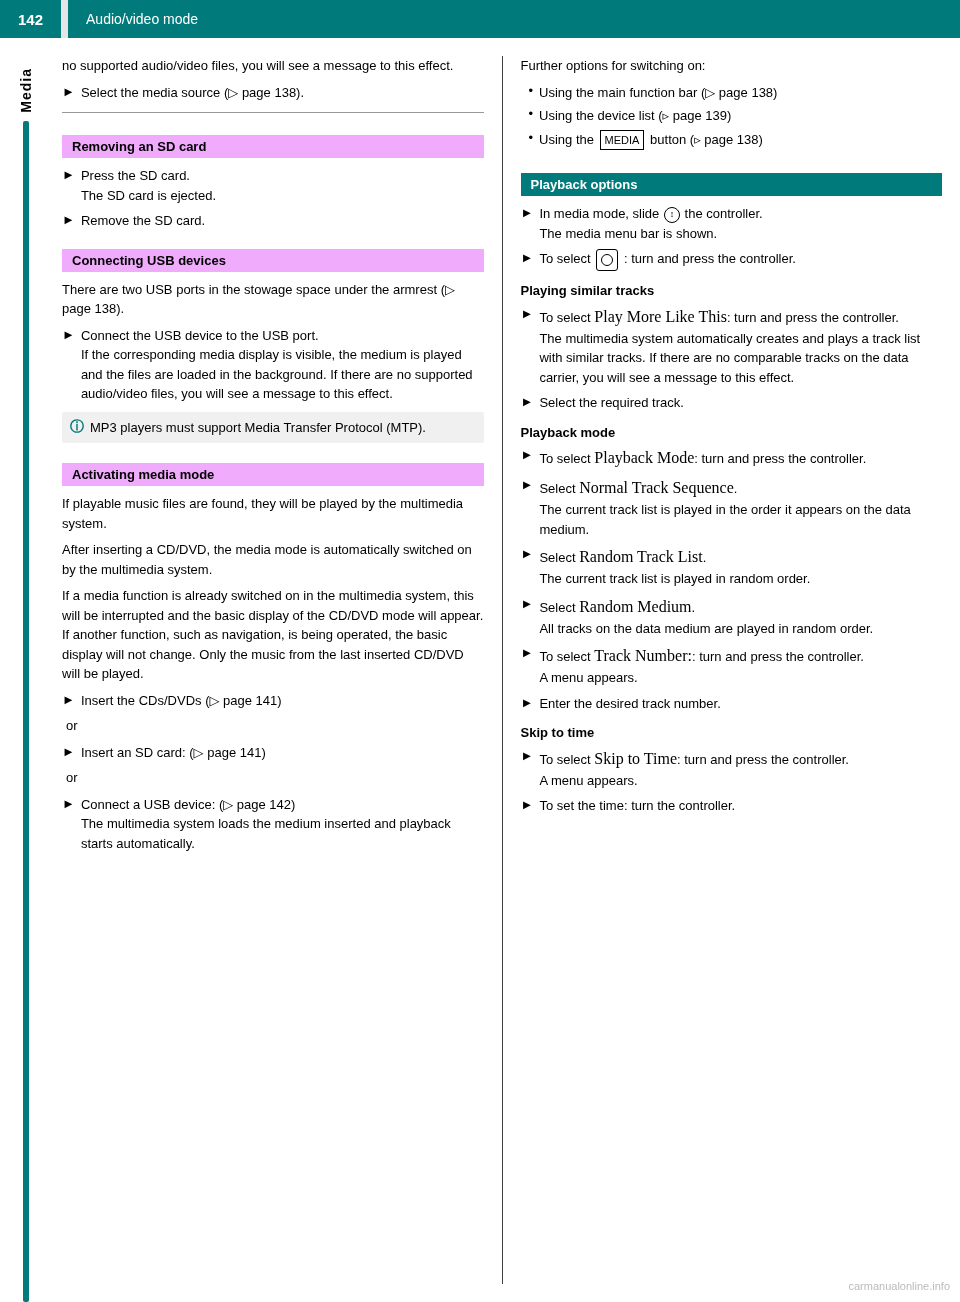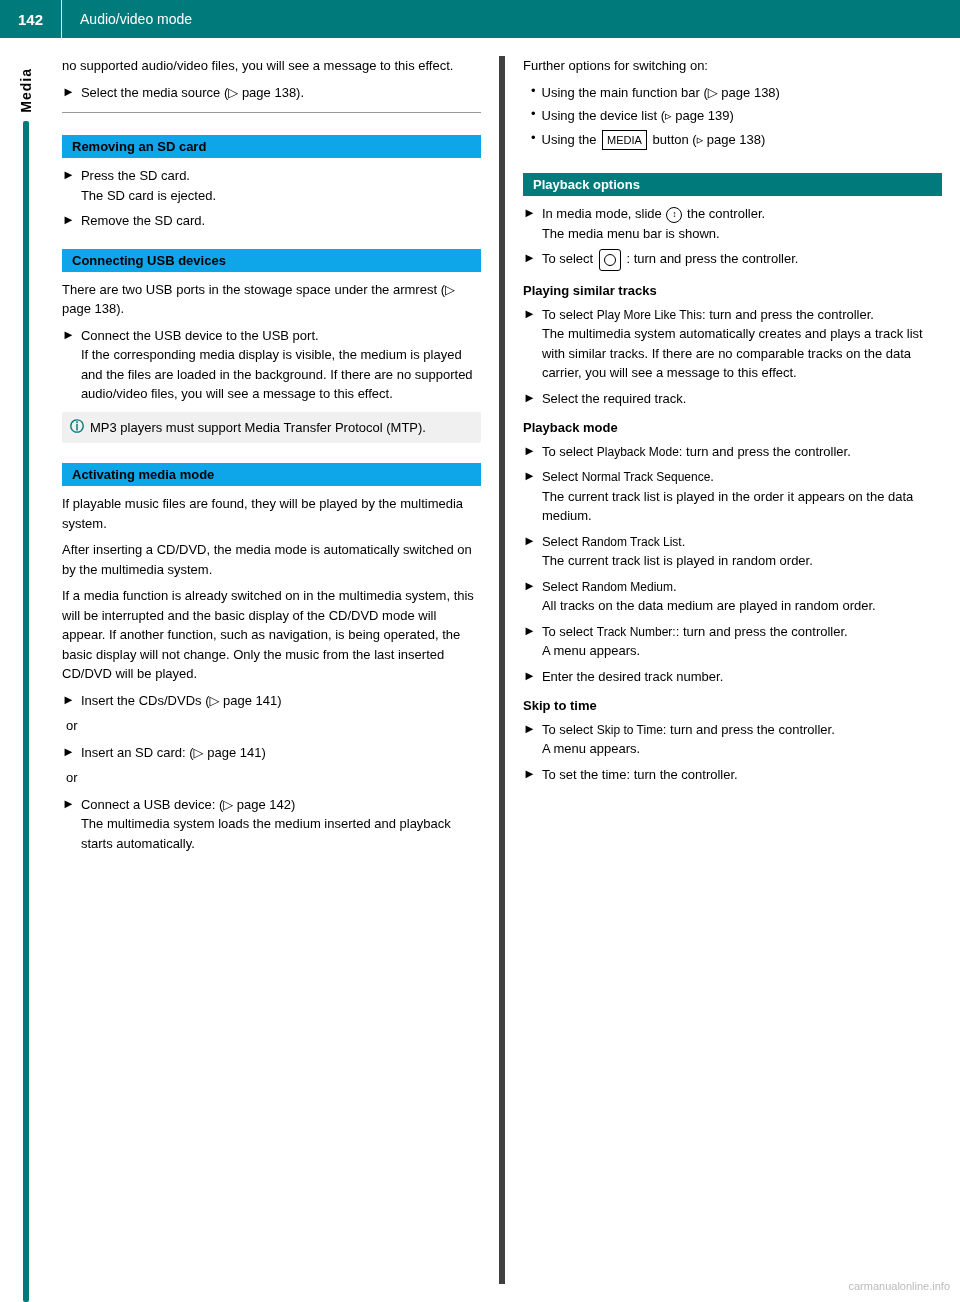--- a/index.html
+++ b/index.html
@@ -23,21 +23,21 @@
     }
     .page-number {
       background: #007a7a;
       color: #fff;
       font-size: 15px;
       font-weight: bold;
       padding: 0 18px;
       height: 100%;
       display: flex;
       align-items: center;
-      border-right: 1px solid #e5e5e5;
+      border-right: 7px solid #e5e5e5;
     }
     .page-title {
       color: #fff;
       font-size: 14px;
       font-weight: normal;
       padding: 0 18px;
     }
 
     
     .main-layout {
@@ -75,35 +75,35 @@
     
     .content-columns {
       display: flex;
       flex-direction: row;
       flex: 1;
       padding: 18px 0 18px 0;
     }
     .col-left {
       flex: 1;
       padding: 0 18px 0 10px;
-      border-right: 6px solid #404040;
+      border-right: 1px solid #404040;
     }
     .col-right {
       flex: 1;
       padding: 0 18px 0 18px;
     }
 
     p {
       margin-bottom: 7px;
       line-height: 1.5;
     }
 
     
     .section-header {
-      background: #0ea5e9;
+      background: #f0abfc;
       color: #000;
       font-weight: bold;
       font-size: 13px;
       padding: 4px 10px;
       margin: 12px 0 8px 0;
       display: inline-block;
       width: 100%;
     }
     .section-header-teal {
       background: #007a7a;
@@ -172,22 +172,22 @@
       color: #007a7a;
       font-weight: bold;
     }
     .info-content {
       flex: 1;
       line-height: 1.5;
     }
 
     
     .mono {
-      font-family: Liberation Sans, sans-serif;
-      font-size: 12px;
+      font-family: Liberation Serif, serif;
+      font-size: 16px;
     }
 
     
     .sub-heading {
       font-weight: bold;
       margin: 10px 0 4px 0;
       line-height: 1.5;
     }
 
     

